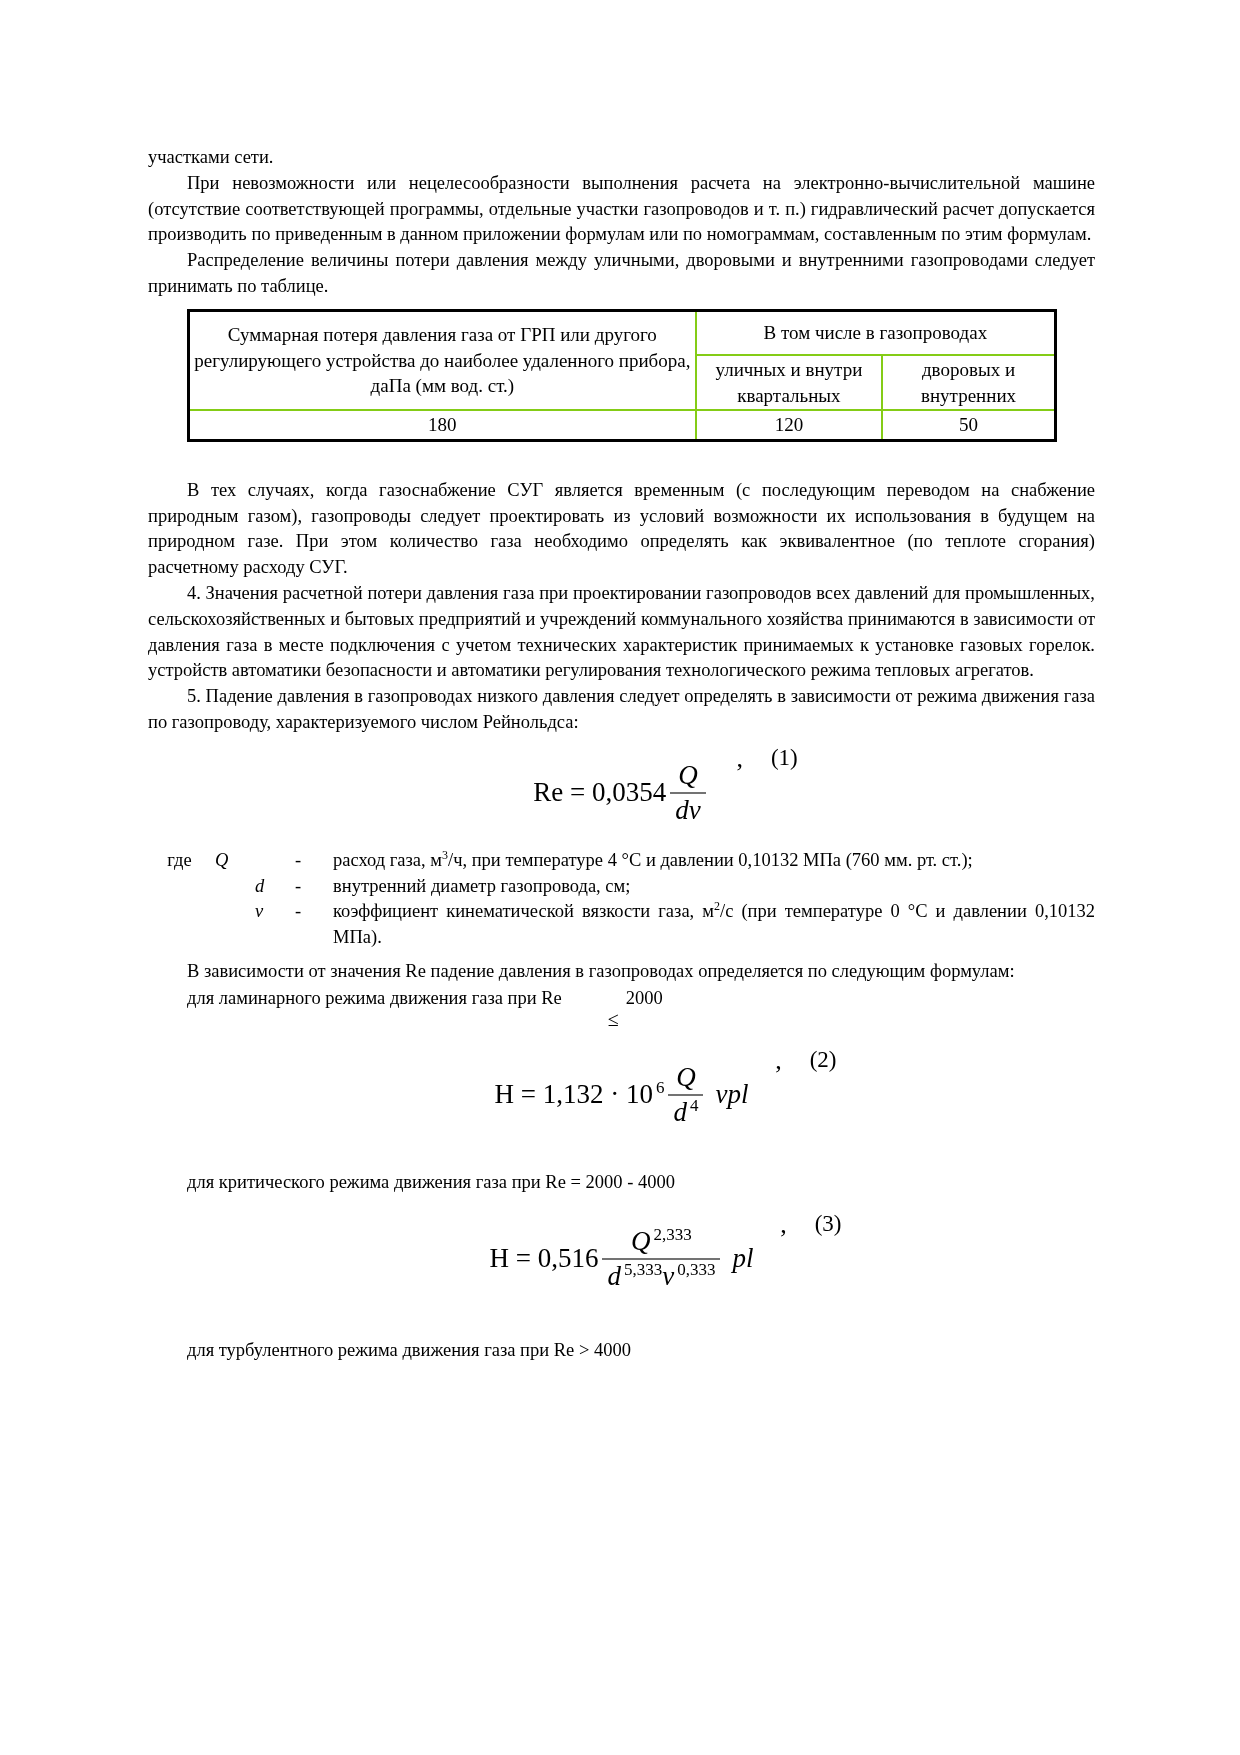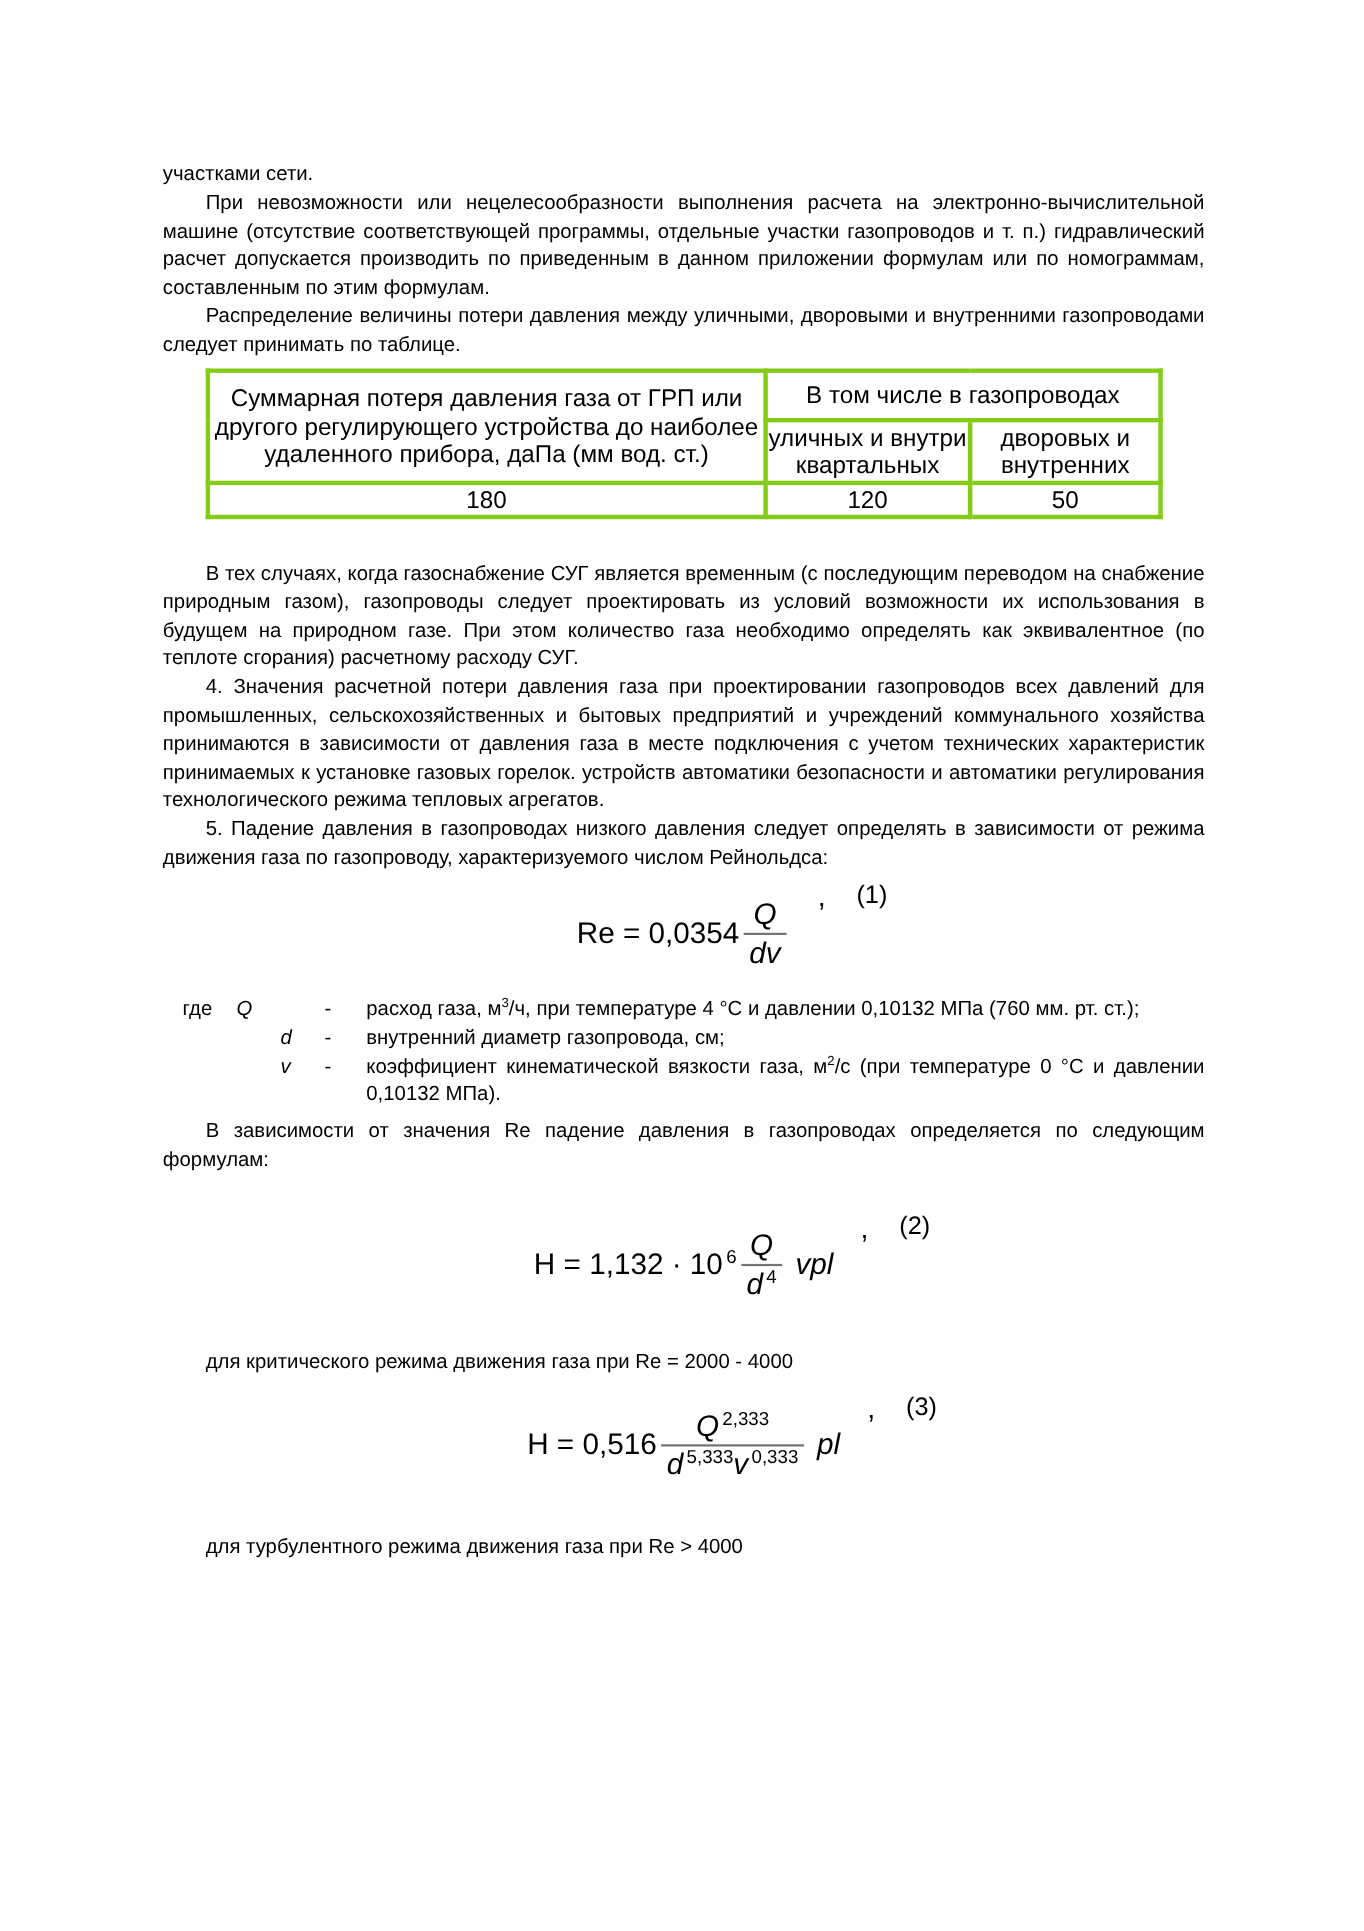--- a/index.html
+++ b/index.html
@@ -2,21 +2,21 @@
 <html><head>
 <meta charset="utf-8">
 <style>
   * { box-sizing: border-box; }
   html, body { margin: 0; padding: 0; background: #ffffff; }
   .page {
     position: relative;
     width: 1240px;
     height: 1755px;
     background: #ffffff;
-    font-family: Liberation Sans, sans-serif;
+    font-family: Liberation Serif, serif;
     color: #000000;
     overflow: hidden;
   }
   .content {
     position: absolute;
     left: 148px;
     top: 145px;
     width: 947px;
   }
   p.body-text {
@@ -29,24 +29,24 @@
 
   
   table.doc-table {
     border-collapse: collapse;
     width: 870px;
     margin: 9px 0 36px 39px;
     table-layout: fixed;
     border: 3px solid #000;
   }
   table.doc-table td {
-    border: 4px solid #84cc16;
+    border: 2px solid #84cc16;
     text-align: center;
     vertical-align: middle;
-    font-size: 22px;
+    font-size: 19px;
     line-height: 25.5px;
     padding: 1px 1px;
   }
   .col-main { width: 58.5%; }
   .col-street { width: 21.5%; }
   .col-yard { width: 20%; }
   td.group-head { height: 45px; }
   td.sub-head { height: 49px; }
   td.val-cell { height: 24px; padding: 0 6px; }
 
@@ -167,20 +167,21 @@
       <div class="def-row">
         <span class="def-lead"></span>
         <span class="def-term var centered">v</span>
         <span class="def-dash">-</span>
         <span class="def-desc"><span>коэффициент кинематической вязкости газа, м</span><sup class="txt-sup">2</sup><span>/с (при температуре 0 °С и давлении 0,10132 МПа).</span></span>
       </div>
     </div>
 
     <p class="body-text indent" style="margin-top:8px;">В зависимости от значения Re падение давления в газопроводах определяется по следующим формулам:</p>
 
+    <p class="body-text indent"><span>для ламинарного режима движения газа при Re</span><span class="dropped-symbol">≤</span><span class="after-re-space">2000</span></p>
 
     <div class="formula-block fb2">
       <span class="f-wrap">
         <span class="f-body">
           <span class="f-lhs var" style="font-style:normal;"><span class="var" style="font-style:normal;">H = 1,132 · 10</span><sup class="f-sup">6</sup></span>
           <span class="frac">
             <span class="num var">Q</span>
             <span class="den"><span class="var">d</span><sup class="f-sup">4</sup></span>
           </span>
           <span class="f-tail var">vpl</span>

